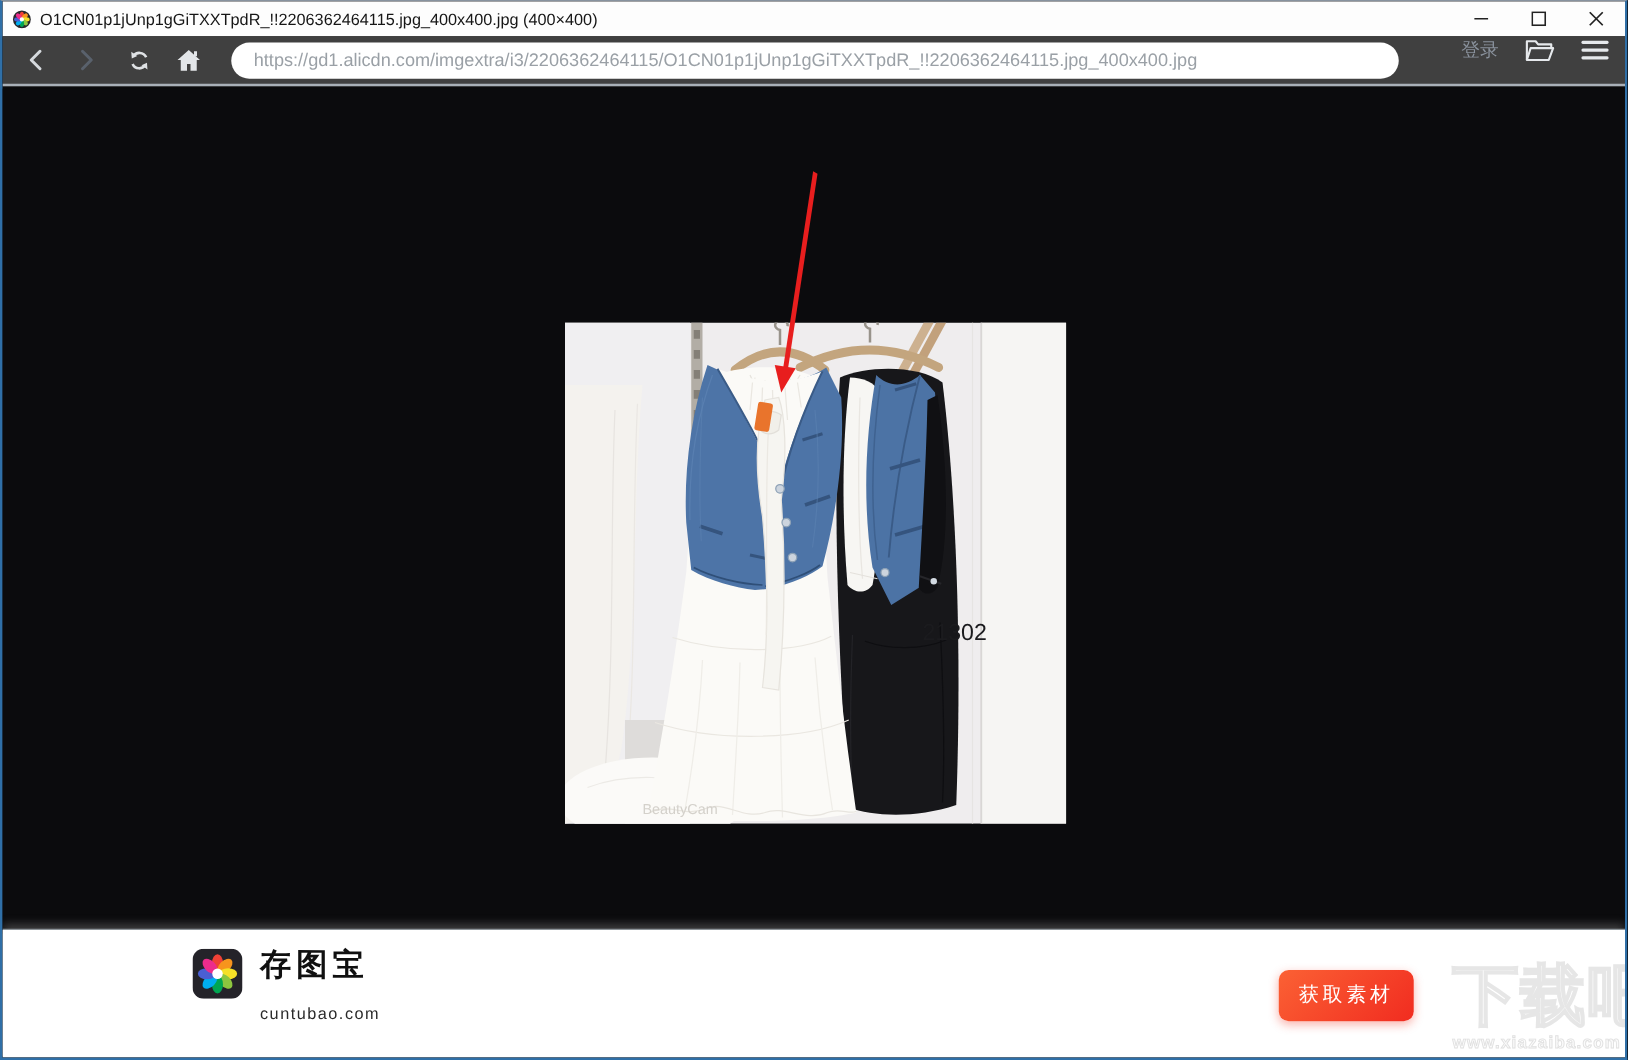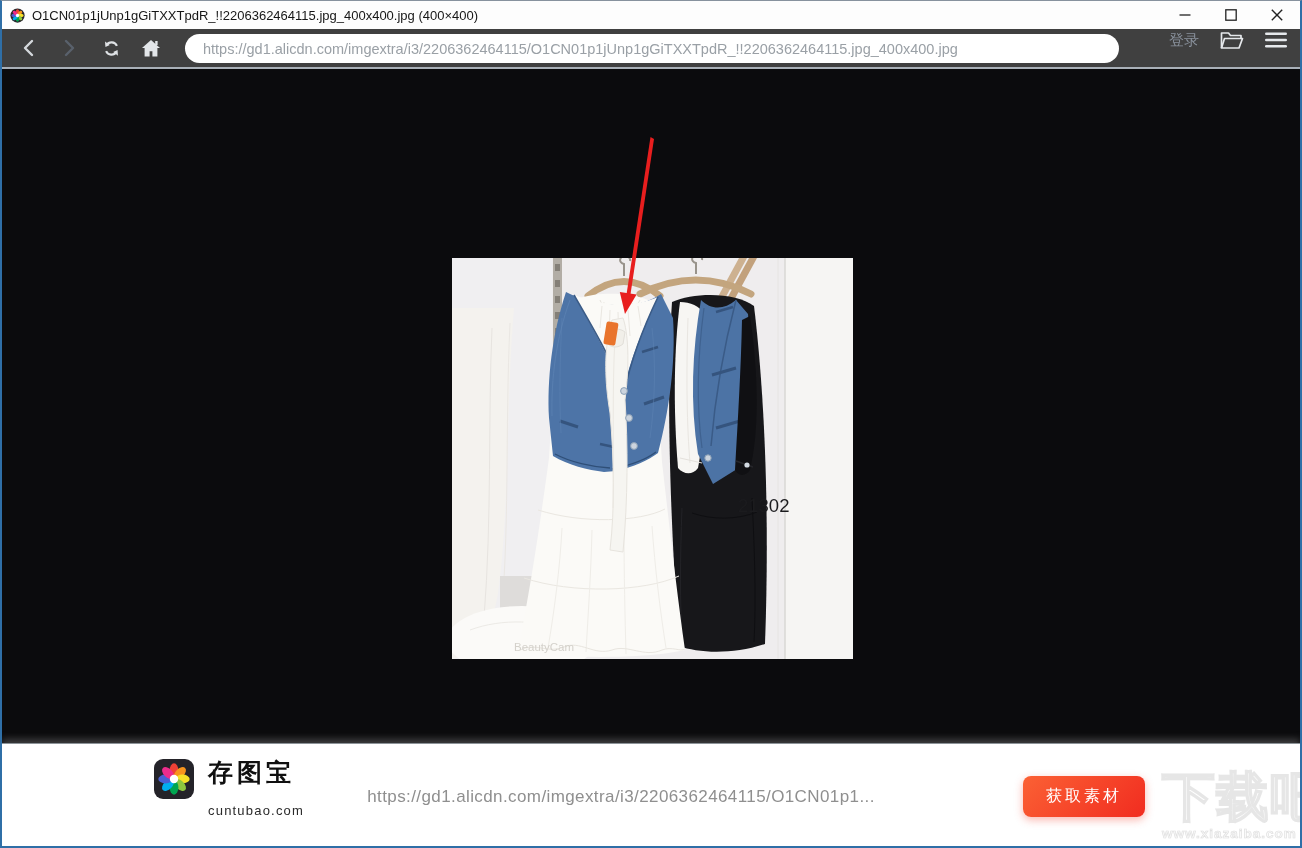--- a/index.html
+++ b/index.html
@@ -34,21 +34,21 @@
 
   
   .footer { position:absolute; left:0; right:0; bottom:0; height:102px; background:#ffffff;
             overflow:hidden; box-shadow:0 -1px 0 #8d9499, 0 -5px 7px rgba(160,160,160,.35); }
   .brand { position:absolute; left:152px; top:15px; display:flex; }
   .brand-txt { margin-left:14px; }
   .brand-name { font-size:25px; color:#101010; font-weight:600; letter-spacing:4px; line-height:26px; }
   .brand-domain { font-size:13px; color:#2a2a2a; letter-spacing:1.2px; margin-top:18px; }
   .footer-url { position:absolute; left:240px; right:300px; top:43px; text-align:center;
                 font-size:17px; color:#8f8f8f; letter-spacing:.4px; white-space:nowrap; }
-  .get-btn { position:absolute; left:1021px; top:32px; width:122px; height:41px; border:none; border-radius:8px;
+  .get-btn { position:absolute; left:1021px; top:32px; width:108px; height:41px; border:none; border-radius:8px;
              background:linear-gradient(135deg,#fb6134 0%, #f12c20 100%); color:#fff; font-size:16px;
              letter-spacing:3px; display:flex; align-items:center; justify-content:center; cursor:pointer;
              box-shadow:0 3px 8px rgba(240,50,30,.35); font-family:"Liberation Sans",sans-serif; }
   .site-wm { position:absolute; left:1160px; top:26px; line-height:1; }
   .wm-title { font-size:53px; font-weight:700; color:#ffffff; -webkit-text-stroke:1.6px #e6e6e6;
               letter-spacing:1px; white-space:nowrap; }
   .wm-url { font-size:13.5px; font-weight:700; color:#fbfbfb; -webkit-text-stroke:.7px #e0e0e0;
             margin-top:4px; letter-spacing:1px; white-space:nowrap; }
 </style>
 </head>
@@ -270,21 +270,20 @@
           <ellipse cx="20" cy="11.5" rx="4.4" ry="7.2" fill="#ec2c8c" transform="rotate(315 20 20)"></ellipse>
           <circle cx="20" cy="20" r="4.2" fill="#ffffff"></circle>
         </svg>
       </span>
       <div class="brand-txt">
         <div class="brand-name">存图宝</div>
         <div class="brand-domain">cuntubao.com</div>
       </div>
     </div>
 
-    <div class="footer-url">https://gd1.alicdn.com/imgextra/i3/2206362464115/O1CN01p1...</div>
 
     <button class="get-btn">获取素材</button>
 
     <div class="site-wm">
       <div class="wm-title">下载吧</div>
       <div class="wm-url">www.xiazaiba.com</div>
     </div>
   </div>
 
 </div>

